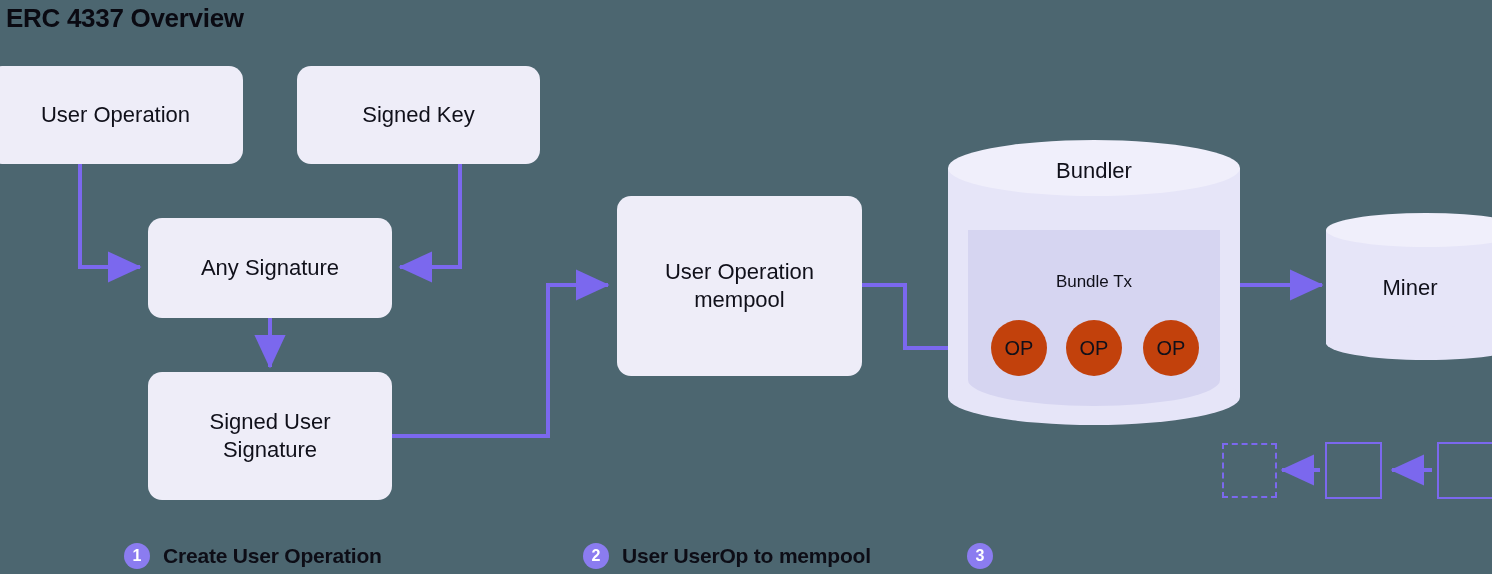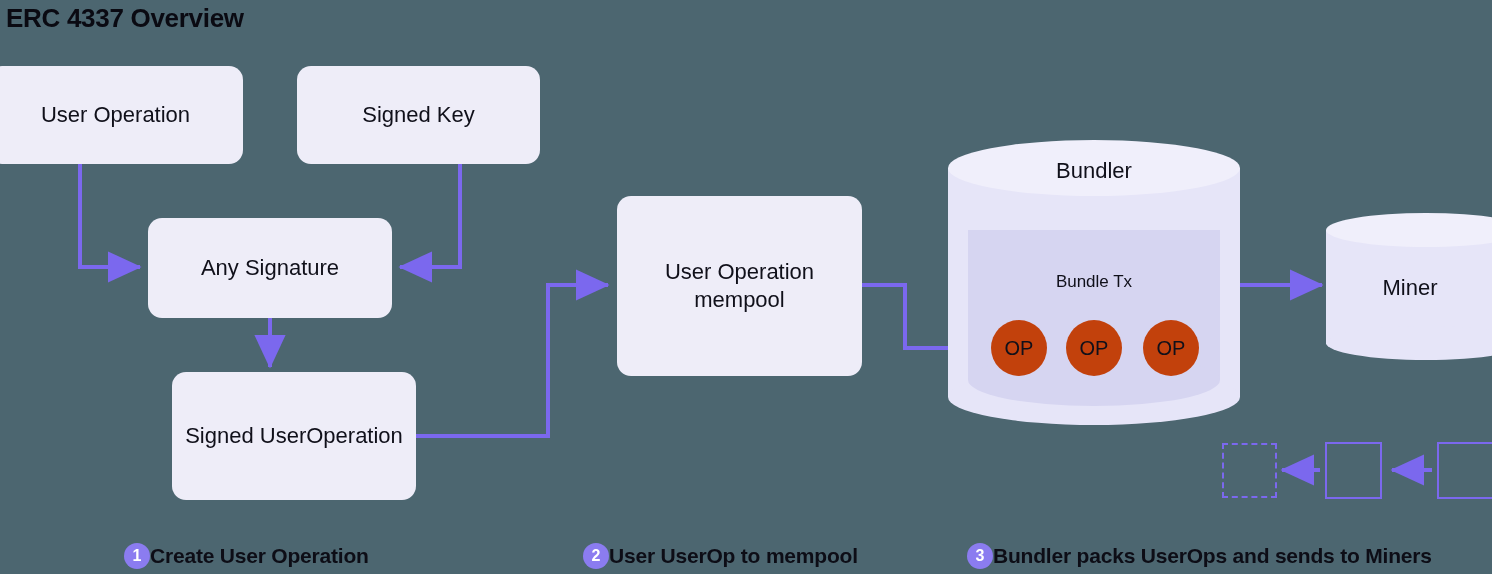--- a/index.html
+++ b/index.html
@@ -126,20 +126,21 @@
     background: #8b7cf0;
     color: #ffffff;
     font-size: 16px;
     font-weight: bold;
     display: flex;
     align-items: center;
     justify-content: center;
     flex: 0 0 auto;
   }
   .legend-text {
+    margin-left: 13px;
     font-size: 21px;
     font-weight: bold;
     color: #0d0d16;
     letter-spacing: -0.2px;
   }
 </style>
 </head>
 <body>
 
 <div id="canvas">
@@ -179,23 +180,23 @@
   </div>
 
   <div class="node" style="left:297px; top:66px; width:243px; height:98px;">
     <span>Signed Key</span>
   </div>
 
   <div class="node" style="left:148px; top:218px; width:244px; height:100px;align-items:center;">
     <span>Any Signature</span>
   </div>
 
-  <div class="node" style="left:148px; top:372px; width:244px; height:128px; margin-left:24px;">
+  <div class="node" style="left:148px; top:372px; width:244px; height:128px; flex-direction:column;">
     <span>Signed User</span>
-    <span>Operation</span>
+    <span>Signature</span>
   </div>
 
   <div class="node" style="left:617px; top:196px; width:245px; height:180px; flex-direction:column;">
     <span>User Operation</span>
     <span>mempool</span>
   </div>
 
   <div class="cyl" style="left:948px; top:140px; width:292px; height:285px;">
 
     <div class="cyl-body" style="top:28px; width:292px; height:229px;"></div>
@@ -235,16 +236,15 @@
   <div class="legend-item" style="left:124px; top:543px;">
     <div class="legend-num">1</div>
     <div class="legend-text">Create User Operation</div>
   </div>
   <div class="legend-item" style="left:583px; top:543px;">
     <div class="legend-num">2</div>
     <div class="legend-text">User UserOp to mempool</div>
   </div>
   <div class="legend-item" style="left:967px; top:543px;">
     <div class="legend-num">3</div>
-    <div class="legend-text">Bundler packs UserOps and sends to Miners</div>
   </div>
 
 </div>
 
 </body></html>

